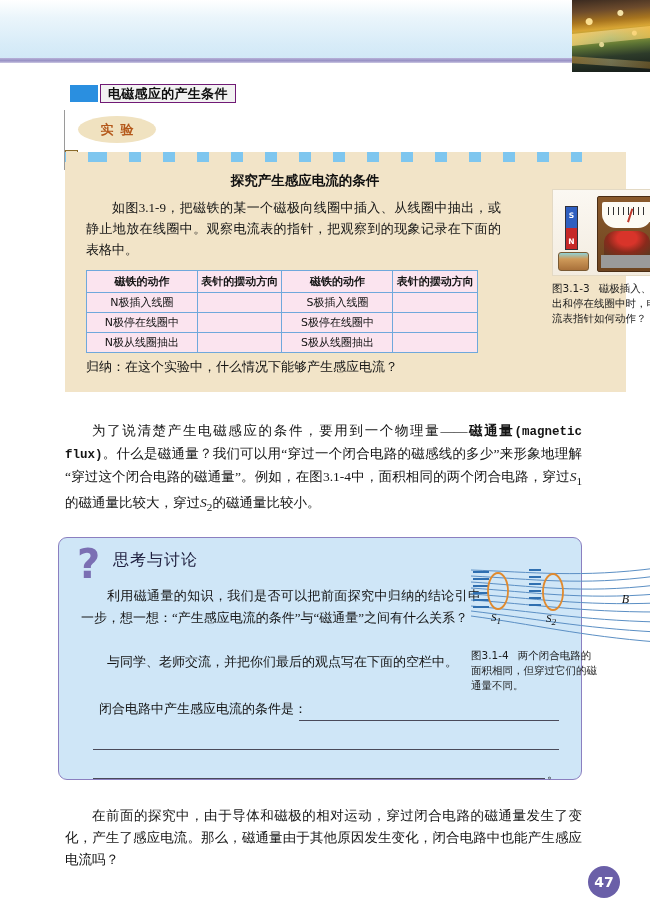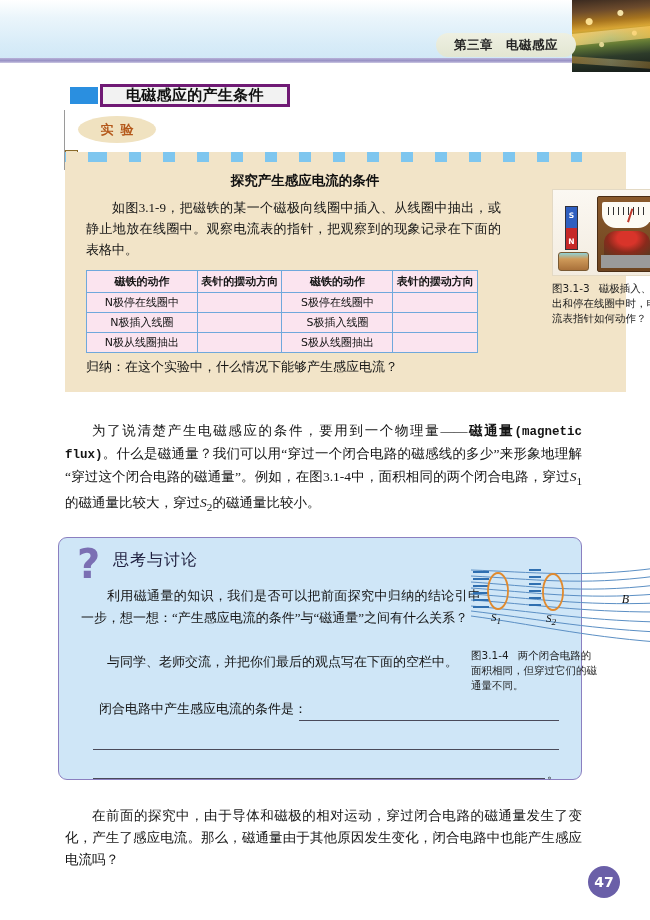--- a/index.html
+++ b/index.html
@@ -51,24 +51,24 @@
   .corner-photo::after{
     content:"";position:absolute;left:0;right:0;bottom:8%;height:10%;
     background:linear-gradient(90deg,rgba(210,150,60,.5),rgba(255,230,160,.35),rgba(160,120,50,.5));
     transform:skewY(4deg);
   }
 
   
   .sec-head{position:absolute;left:70px;top:84px;display:flex;align-items:center;}
   .sec-square{width:28px;height:17px;background:#2a8fe0;}
   .sec-label{
-    height:17px;padding:0 23px;margin-left:2px;
-    border:3px solid #701a75;background:#f2f2f2;
+    height:17px;padding:0 7px;margin-left:2px;
+    border:1px solid #701a75;background:#f2f2f2;
     display:flex;align-items:center;
-    font-size:15px;font-weight:bold;color:#101010;
+    font-size:13px;font-weight:bold;color:#101010;
     font-family:"DejaVu Sans","Liberation Sans",sans-serif;
     letter-spacing:.3px;white-space:nowrap;
   }
   .sec-after{margin-left:20px;font-size:13.5px;color:#141414;white-space:nowrap;}
 
   
   .exp-rule{position:absolute;left:64px;top:110px;width:1px;height:60px;background:#9a9a9a;}
   .exp-corner{position:absolute;left:65px;top:150px;width:11px;height:11px;border:1.5px solid #8a6a2a;background:#f0e2c4;}
   .exp-oval{
     position:absolute;left:78px;top:116px;width:78px;height:27px;
@@ -212,23 +212,20 @@
     font-family:"DejaVu Sans","Liberation Sans",sans-serif;
   }
 </style>
 </head>
 <body>
 
 <div class="page">
 
   <div class="header-band"></div>
   <div class="corner-photo"></div>
-  <div class="chapter-tab">
-    <span>第三章　电磁感应</span>
-  </div>
 
   <div class="sec-head">
     <span class="sec-square"></span>
     <span class="sec-label">电磁感应的产生条件</span>
   </div>
 
   <div class="exp-rule"></div>
   <div class="exp-oval">实验</div>
   <div class="exp-corner"></div>
 
@@ -262,29 +259,29 @@
       <thead>
         <tr>
           <th class="col-a">磁铁的动作</th>
           <th class="col-b">表针的摆动方向</th>
           <th class="col-a">磁铁的动作</th>
           <th class="col-b">表针的摆动方向</th>
         </tr>
       </thead>
       <tbody>
         <tr>
-          <td>N极停在线圈中</td>
-          <td></td>
-          <td>S极停在线圈中</td>
+          <td>N极插入线圈</td>
+          <td></td>
+          <td>S极插入线圈</td>
           <td></td>
         </tr>
         <tr>
-          <td>N极插入线圈</td>
-          <td></td>
-          <td>S极插入线圈</td>
+          <td>N极停在线圈中</td>
+          <td></td>
+          <td>S极停在线圈中</td>
           <td></td>
         </tr>
         <tr>
           <td>N极从线圈抽出</td>
           <td></td>
           <td>S极从线圈抽出</td>
           <td></td>
         </tr>
       </tbody>
     </table>

